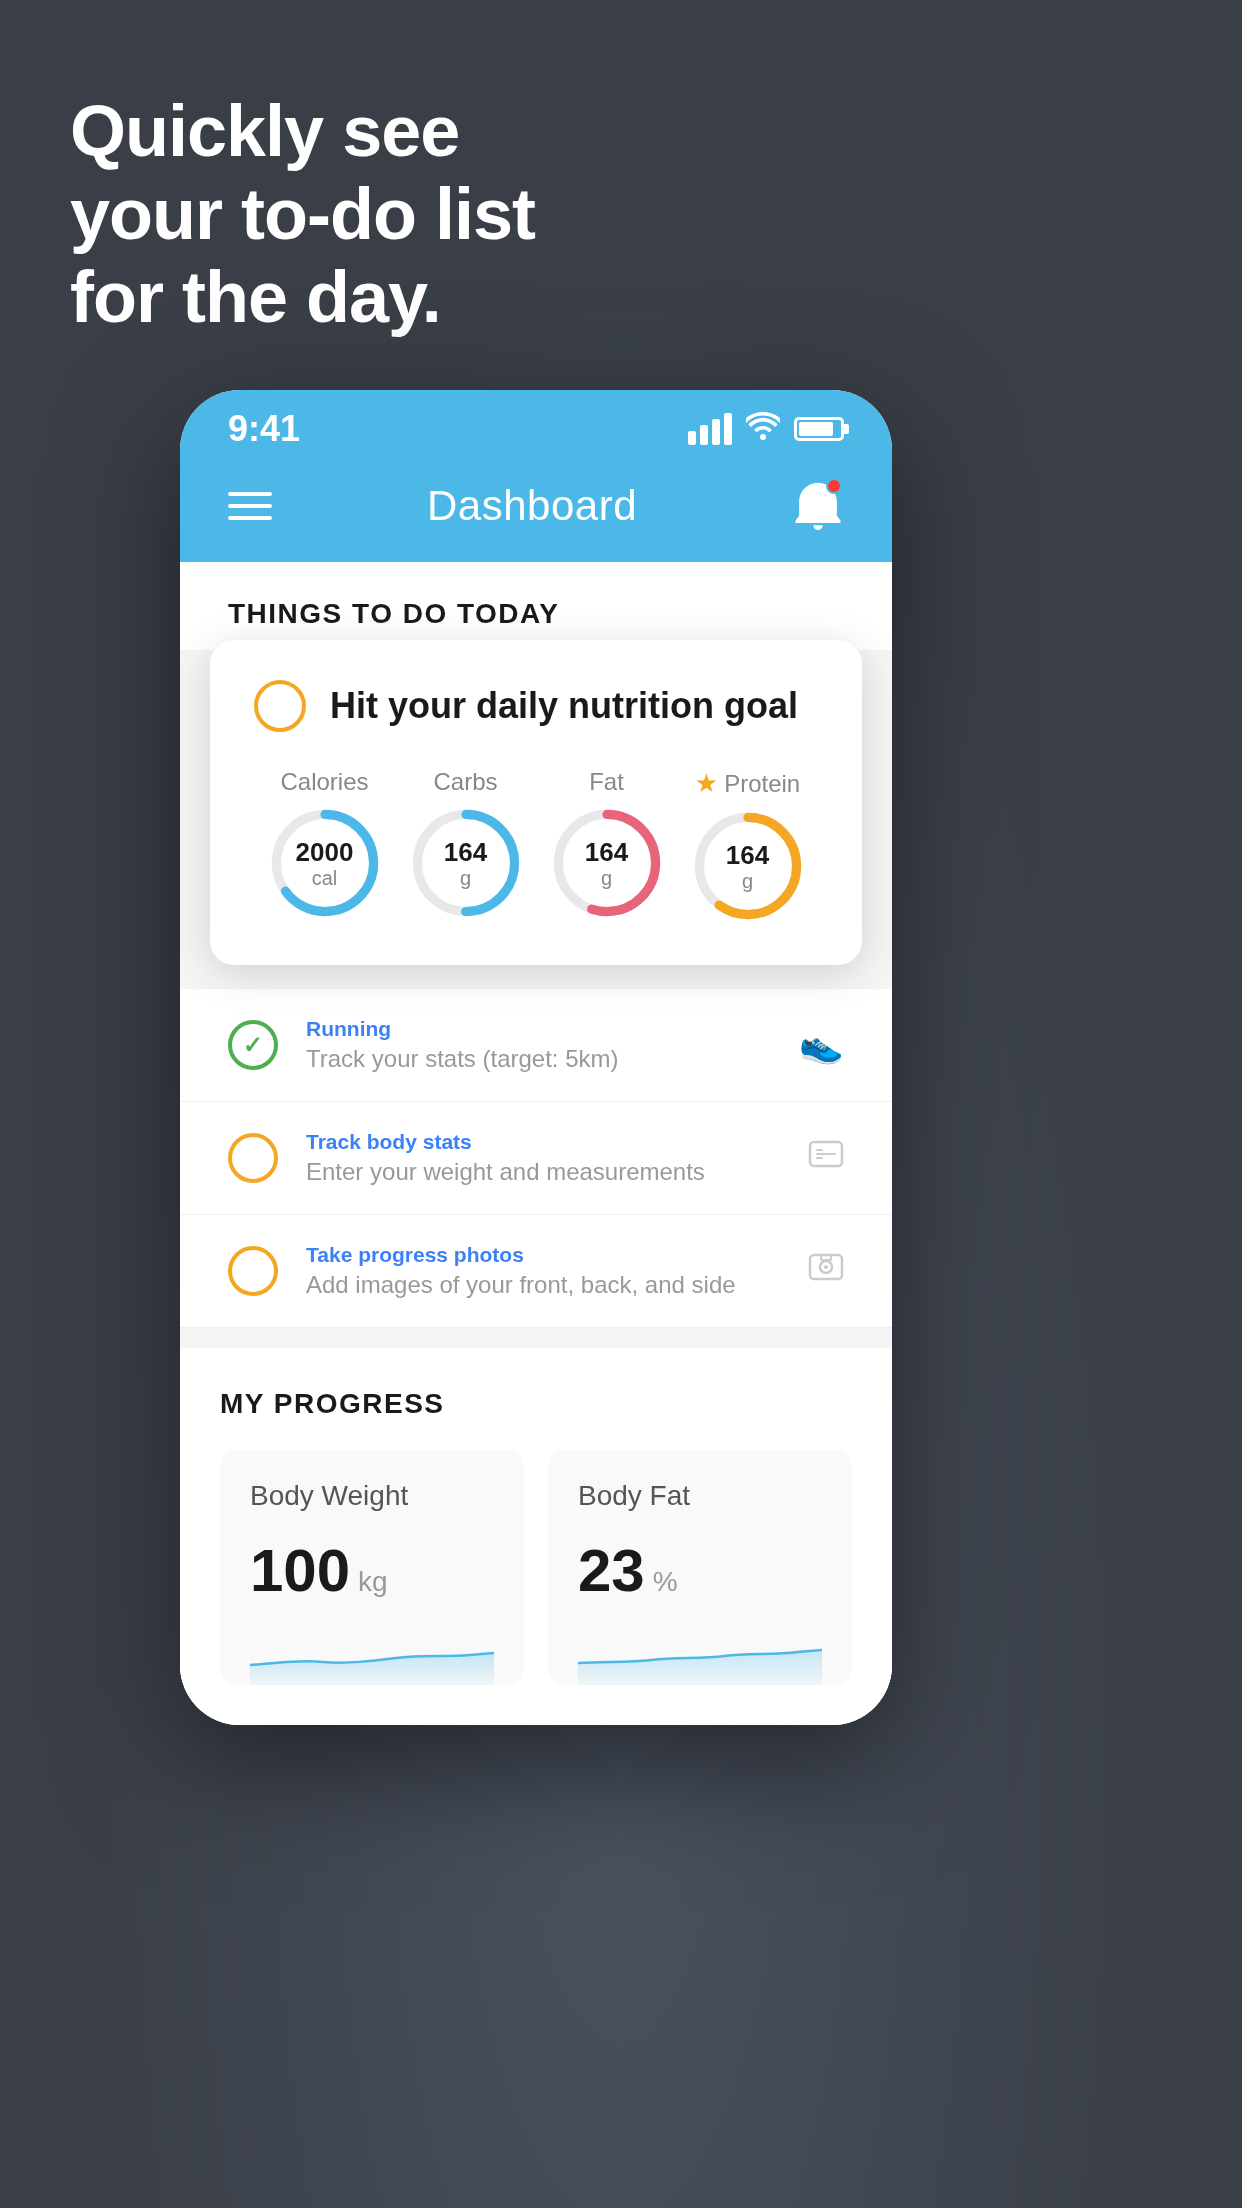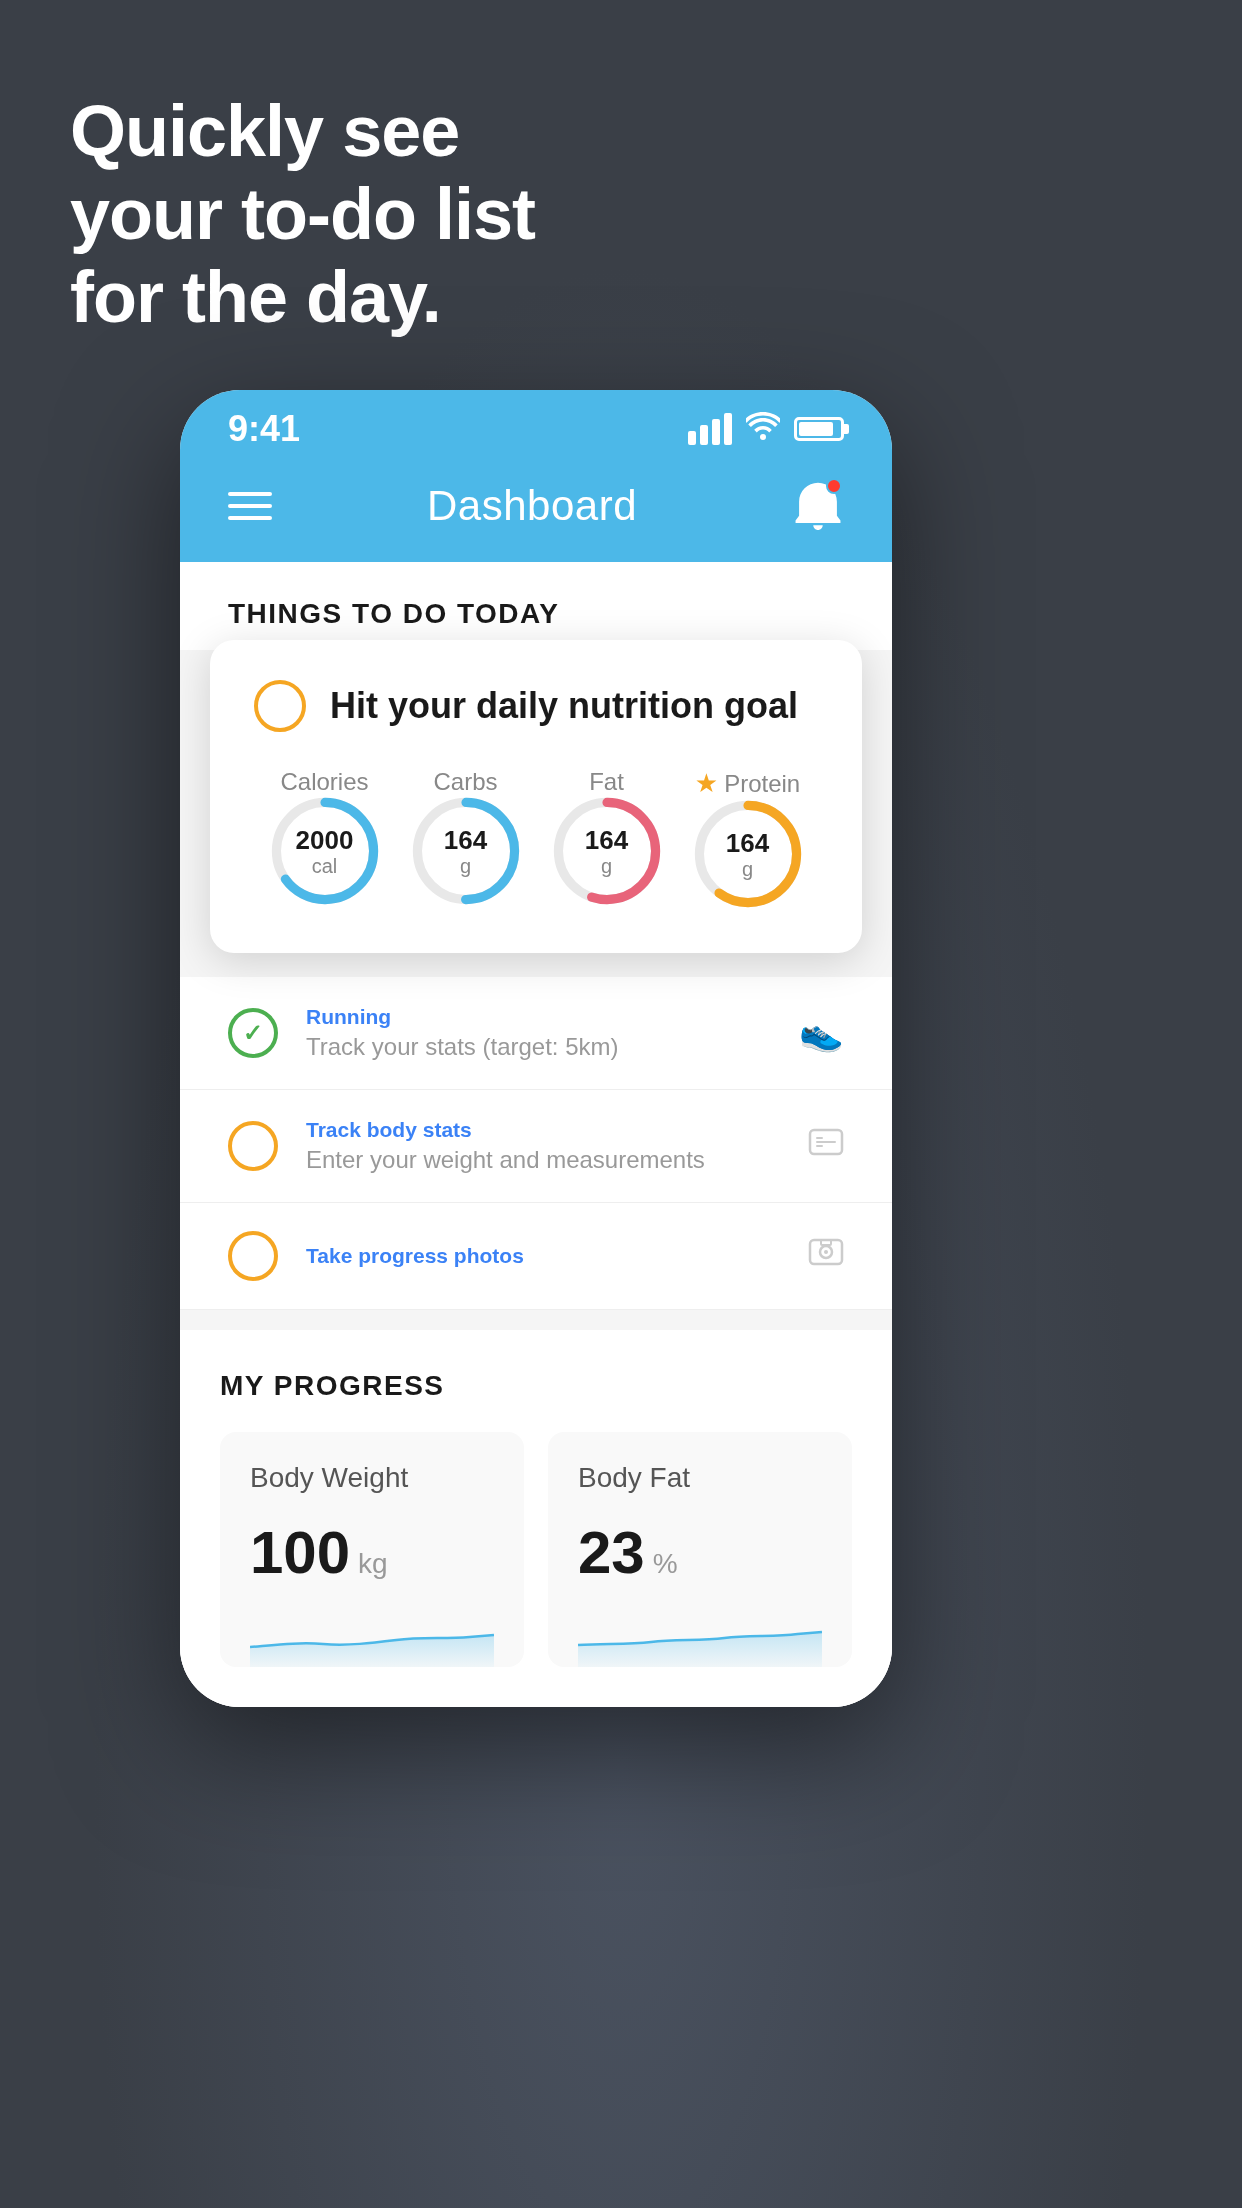--- a/index.html
+++ b/index.html
@@ -215,21 +215,21 @@
     .nutrition-grid {
       display: flex;
       justify-content: space-around;
       align-items: flex-start;
     }
 
     .nutrition-item {
       display: flex;
       flex-direction: column;
       align-items: center;
-      gap: 0;
+      gap: 12px;
     }
 
     .nutrition-label {
       font-size: 24px;
       color: #888;
       font-weight: 400;
     }
 
     .nutrition-label.starred {
       display: flex;
@@ -547,20 +547,21 @@
             <line x1="9" y1="14" x2="14" y2="14" stroke="#ccc" stroke-width="2" stroke-linecap="round"></line>
             <line x1="9" y1="22" x2="14" y2="22" stroke="#ccc" stroke-width="2" stroke-linecap="round"></line>
           </svg>
         </span>
       </div>
 
       <div class="todo-row">
         <div class="circle-check-yellow"></div>
         <div class="todo-text-col">
           <div class="todo-row-title">Take progress photos</div>
+          <div class="todo-row-sub">Add images of your front, back, and side</div>
         </div>
         <span class="todo-icon">
           <svg width="36" height="36" viewBox="0 0 36 36" fill="none">
             <rect x="2" y="6" width="32" height="24" rx="4" stroke="#ccc" stroke-width="2.5" fill="none"></rect>
             <circle cx="18" cy="18" r="6" stroke="#ccc" stroke-width="2.5" fill="none"></circle>
             <circle cx="18" cy="18" r="2" fill="#ccc"></circle>
             <rect x="13" y="6" width="10" height="5" rx="1" stroke="#ccc" stroke-width="2" fill="none"></rect>
           </svg>
         </span>
       </div>

